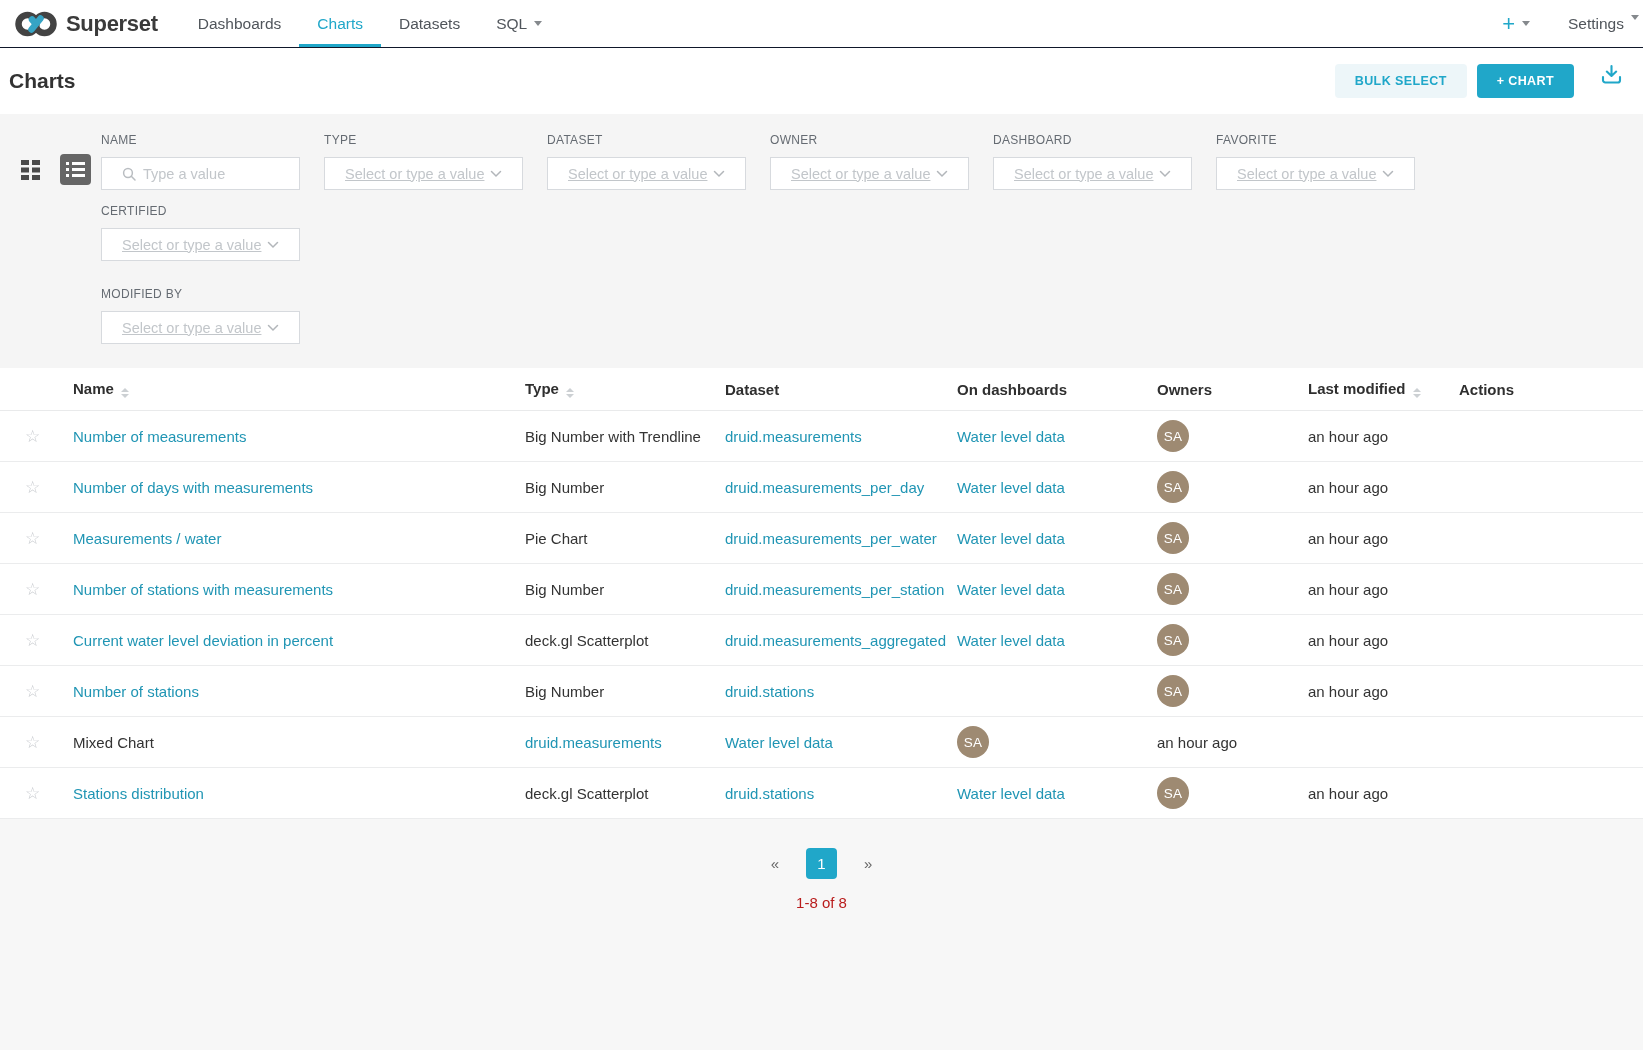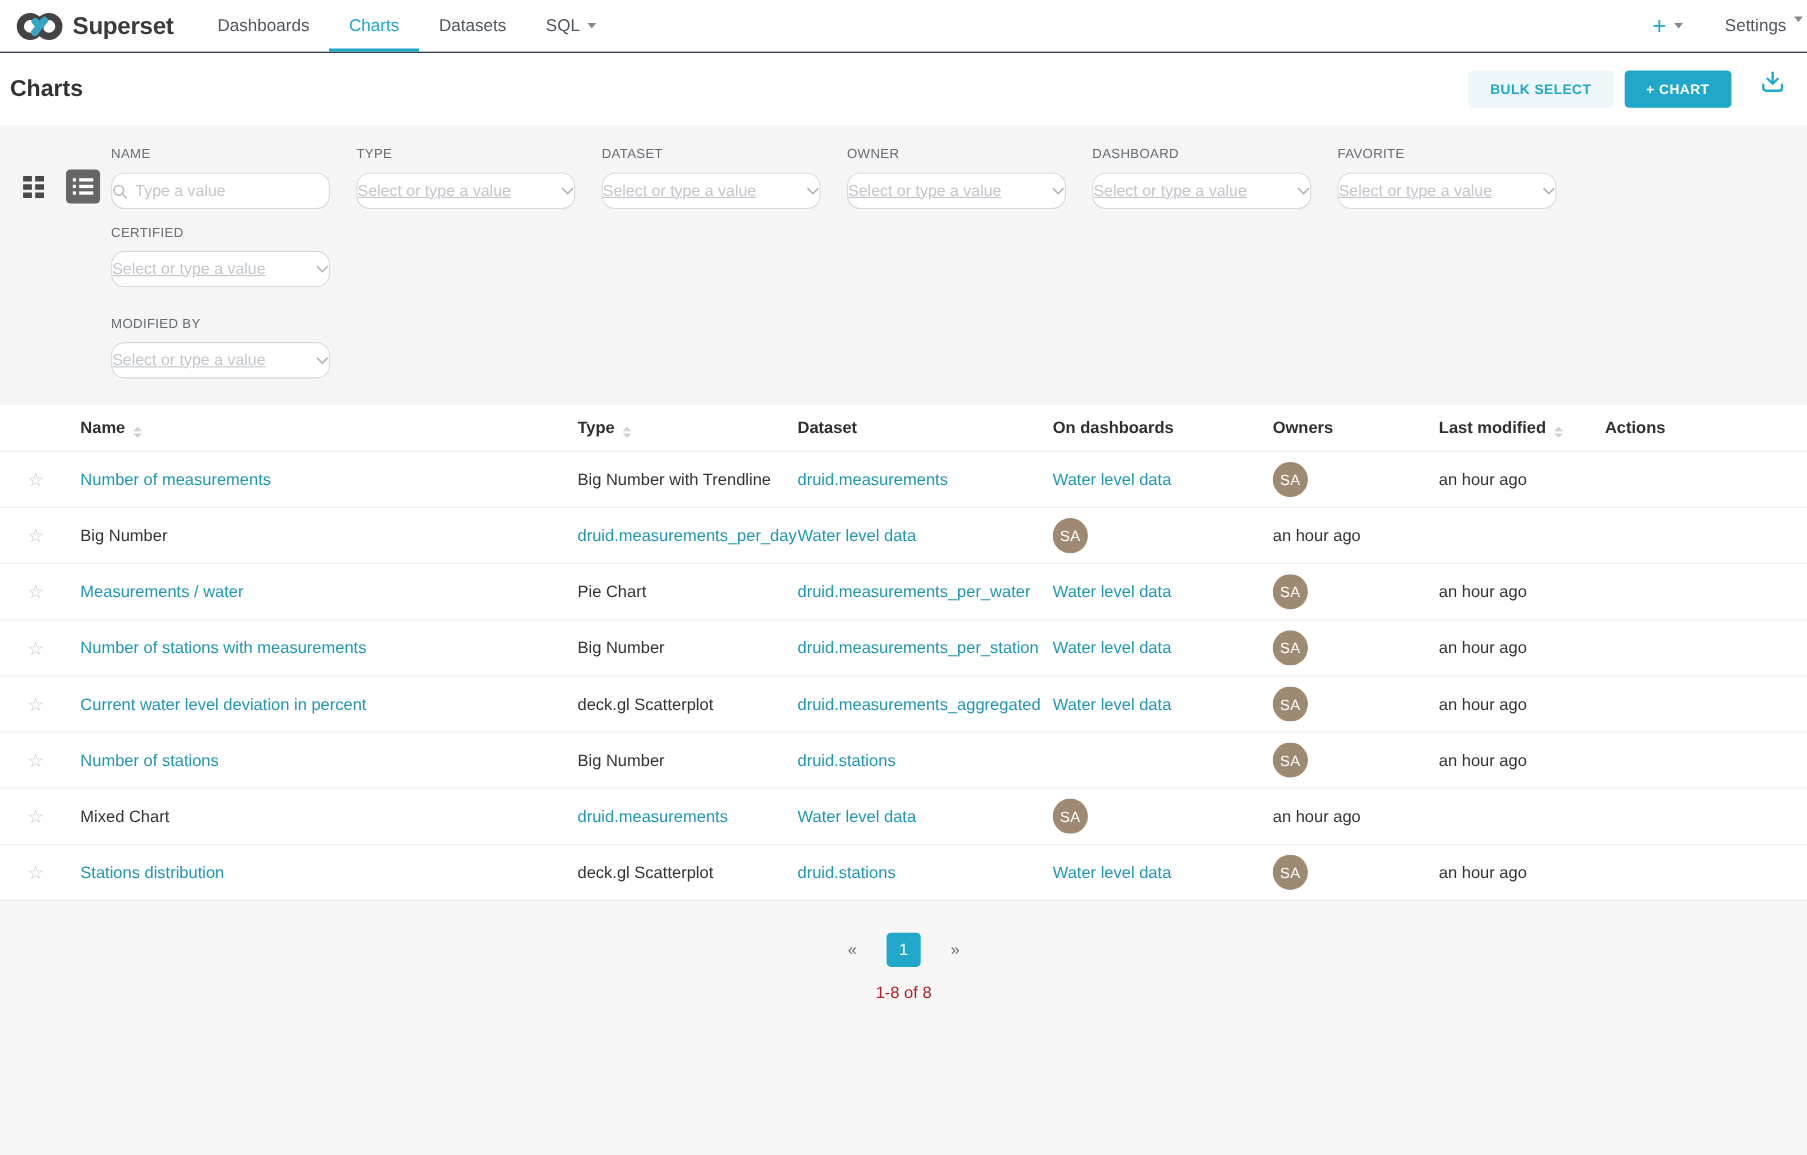--- a/index.html
+++ b/index.html
@@ -34,21 +34,21 @@
 
   
   .filterbar{background:#f5f5f5;padding:17px 0 24px 101px;position:relative;min-height:153px;}
   .view-toggles{position:absolute;left:15px;top:40px;display:flex;gap:14px;align-items:center;}
   .toggle{width:31px;height:31px;border-radius:4px;display:flex;align-items:center;justify-content:center;cursor:pointer;}
   .toggle.selected{background:#666;}
   .filter-row{display:flex;gap:24px;}
   .filter-row + .filter-row{margin-top:12px;flex-direction:column;}
   .fgroup{width:199px;}
   .flabel{font-size:12px;color:#656b72;letter-spacing:.3px;margin:2px 0 10px;}
-  .fcontrol{height:33px;background:#fff;border:1px solid #d7dade;border-radius:12px;display:flex;align-items:center;font-size:14.5px;color:#c2c6ca;padding:0 0;position:relative;cursor:pointer;}
+  .fcontrol{height:33px;background:#fff;border:1px solid #d7dade;border-radius:0;display:flex;align-items:center;font-size:14.5px;color:#c2c6ca;padding:0 20px;position:relative;cursor:pointer;}
   .fcontrol input{border:none;outline:none;width:100%;font-family:inherit;font-size:14.5px;color:#333;background:transparent;}
   .fcontrol input::placeholder{color:#c2c6ca;}
   .input-icon{margin-right:7px;flex:0 0 auto;display:flex;}
   .select-ph{flex:1;overflow:hidden;white-space:nowrap;text-decoration:underline;}
   .chevron{flex:0 0 auto;display:flex;}
 
   
   .chart-table{background:#fff;}
   .row{display:grid;grid-template-columns:73px 452px 200px 232px 200px 151px 151px auto;align-items:center;}
   .thead{height:43px;border-bottom:1px solid #e9eaeb;font-weight:700;font-size:15px;color:#2f2f2f;}
@@ -274,20 +274,21 @@
           <span class="avatar">SA</span>
         </div>
     <div class="cell">an hour ago</div>
     <div class="cell"></div>
   </div>
 
   <div class="row trow">
     <div class="cell c-star">
           <span class="star">☆</span>
         </div>
+    <div class="cell"><a class="link">Number of days with measurements</a></div>
     <div class="cell">Big Number</div>
     <div class="cell"><a class="link">druid.measurements_per_day</a></div>
     <div class="cell"><a class="link">Water level data</a></div>
     <div class="cell">
           <span class="avatar">SA</span>
         </div>
     <div class="cell">an hour ago</div>
     <div class="cell"></div>
   </div>
 

